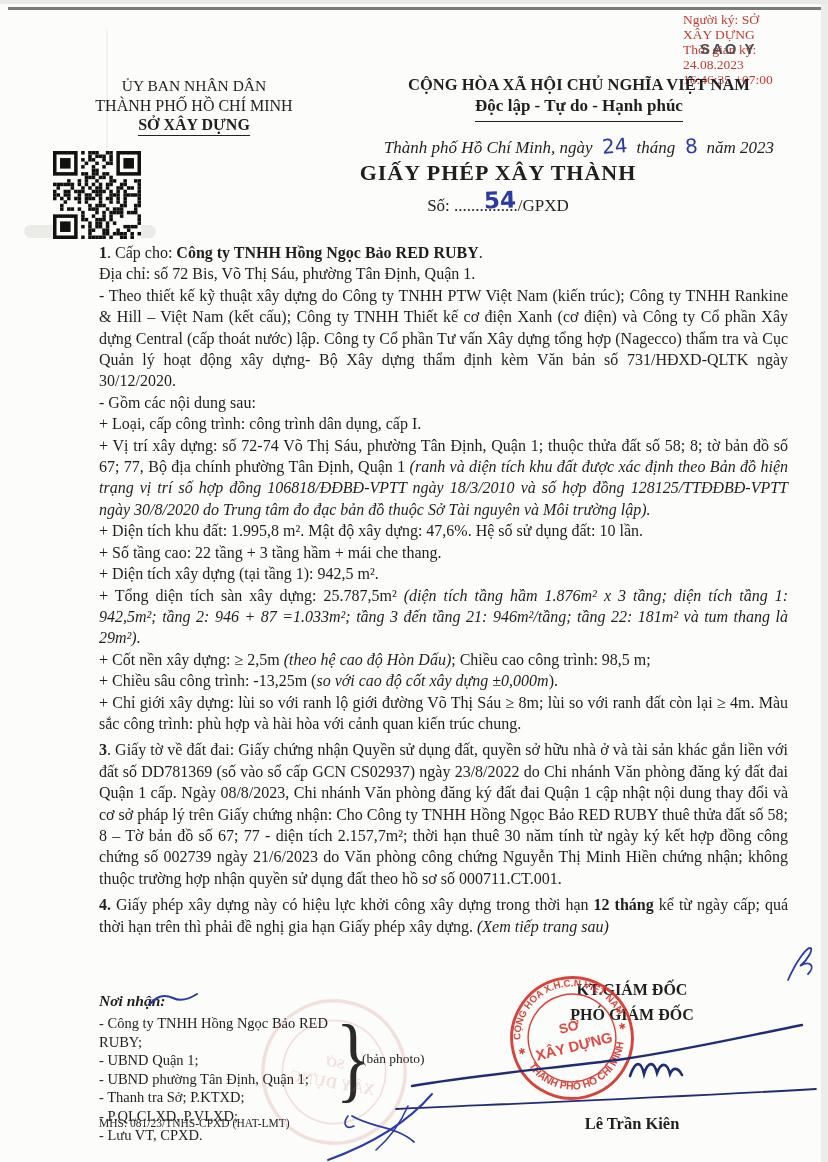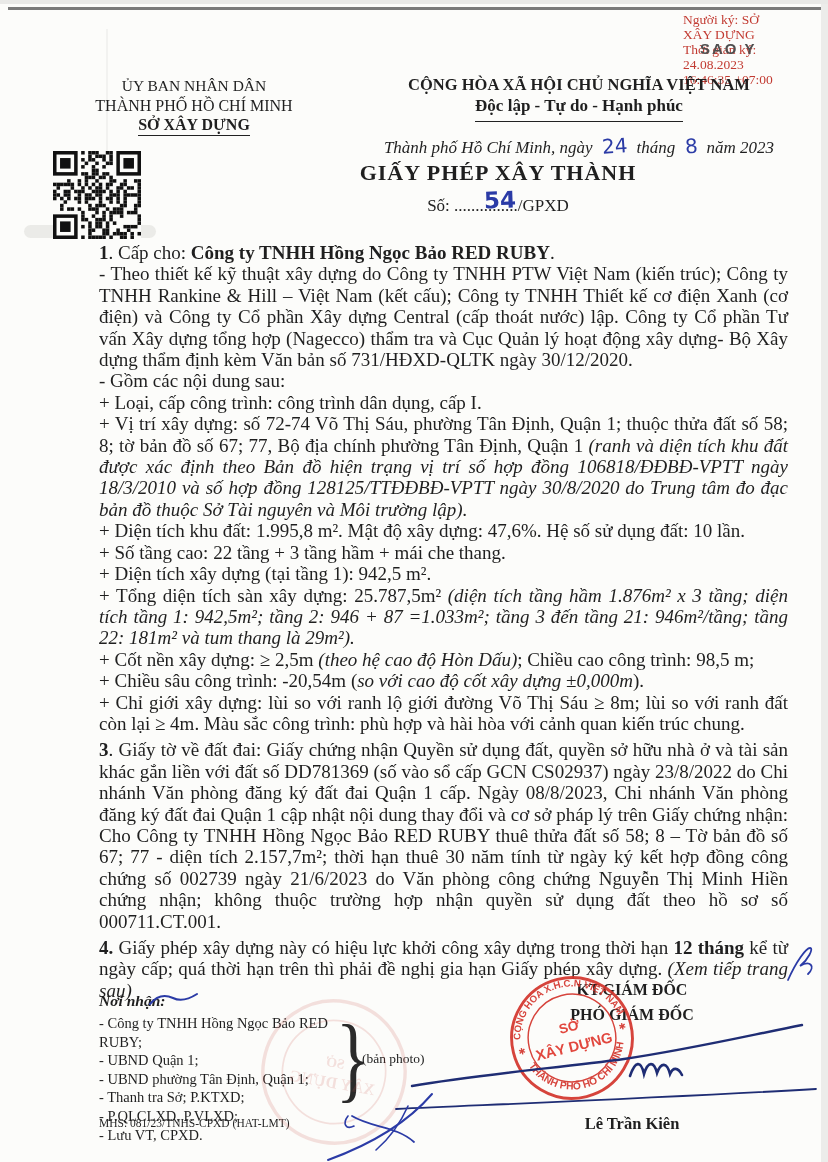--- a/index.html
+++ b/index.html
@@ -28,21 +28,21 @@
   .dateline{left:358px;top:130px;width:442px;text-align:center;font-style:italic;font-size:17px;}
   .hand{font-family:"DejaVu Sans",sans-serif;color:#2b3ba6;font-style:normal;}
   .hw-day,.hw-month{display:inline-block;font-size:20px;transform:rotate(-4deg);margin:0 5px;}
   .doc-title{left:352px;top:156px;width:292px;text-align:center;font-weight:bold;
              font-size:22px;letter-spacing:1px;}
   .num-line{left:352px;top:192px;width:292px;text-align:center;font-size:17px;}
   .num-line .wrap{position:relative;}
   .hw-54{position:absolute;left:30px;top:-9px;font-size:23px;font-weight:bold;transform:rotate(-2deg);}
   .qr{left:53px;top:147px;width:88px;height:88px;}
   
-  .body-text{left:99px;top:233px;width:689px;font-size:19px;line-height:21.4px;text-align:justify;}
+  .body-text{left:99px;top:233px;width:689px;font-size:16px;line-height:21.4px;text-align:justify;}
   .body-text .para{margin:0;}
   .body-text .para.sp{margin-top:5px;}
   
   .noinhan{left:99px;top:988px;font-size:15.5px;font-weight:bold;font-style:italic;}
   .recipients{left:99px;top:1010px;width:250px;font-size:14.5px;line-height:18.6px;}
   .mhs{left:99px;top:1113px;font-size:11.5px;}
   .brace{left:330px;top:1008px;font-size:96px;font-weight:400;color:#2a2a2a;
          transform:scaleX(0.75);line-height:92px;font-family:"Liberation Serif",serif;}
   .banphoto{left:362px;top:1047px;font-size:13.5px;}
   .kt1{left:522px;top:977px;width:220px;text-align:center;font-weight:bold;font-size:16px;}
@@ -317,30 +317,31 @@
     <span>năm 2023</span>
   </div>
 
   <div class="abs doc-title">GIẤY PHÉP XÂY THÀNH</div>
   <div class="abs num-line">
     <span>Số: </span><span class="wrap"><span>..............</span><span class="hand hw-54">54</span></span><span>./GPXD</span>
   </div>
 
   <div class="abs body-text">
       <div class="para sp"><span class="b">1</span><span>. Cấp cho: </span><span class="b">Công ty TNHH Hồng Ngọc Bảo RED RUBY</span><span>.</span></div>
+      <div class="para"><span>Địa chỉ: số 72 Bis, Võ Thị Sáu, phường Tân Định, Quận 1.</span></div>
       <div class="para"><span>- Theo thiết kế kỹ thuật xây dựng do Công ty TNHH PTW Việt Nam (kiến trúc); Công ty TNHH Rankine &amp; Hill – Việt Nam (kết cấu); Công ty TNHH Thiết kế cơ điện Xanh (cơ điện) và Công ty Cổ phần Xây dựng Central (cấp thoát nước) lập. Công ty Cổ phần Tư vấn Xây dựng tổng hợp (Nagecco) thẩm tra và Cục Quản lý hoạt động xây dựng- Bộ Xây dựng thẩm định kèm Văn bản số 731/HĐXD-QLTK ngày 30/12/2020.</span></div>
       <div class="para"><span>- Gồm các nội dung sau:</span></div>
       <div class="para"><span>+ Loại, cấp công trình: công trình dân dụng, cấp I.</span></div>
       <div class="para"><span>+ Vị trí xây dựng: số 72-74 Võ Thị Sáu, phường Tân Định, Quận 1; thuộc thửa đất số 58; 8; tờ bản đồ số 67; 77, Bộ địa chính phường Tân Định, Quận 1 </span><span class="i">(ranh và diện tích khu đất được xác định theo Bản đồ hiện trạng vị trí số hợp đồng 106818/ĐĐBĐ-VPTT ngày 18/3/2010 và số hợp đồng 128125/TTĐĐBĐ-VPTT ngày 30/8/2020 do Trung tâm đo đạc bản đồ thuộc Sở Tài nguyên và Môi trường lập).</span></div>
       <div class="para"><span>+ Diện tích khu đất: 1.995,8 m². Mật độ xây dựng: 47,6%. Hệ số sử dụng đất: 10 lần.</span></div>
       <div class="para"><span>+ Số tầng cao: 22 tầng + 3 tầng hầm + mái che thang.</span></div>
       <div class="para"><span>+ Diện tích xây dựng (tại tầng 1): 942,5 m².</span></div>
       <div class="para"><span>+ Tổng diện tích sàn xây dựng: 25.787,5m² </span><span class="i">(diện tích tầng hầm 1.876m² x 3 tầng; diện tích tầng 1: 942,5m²; tầng 2: 946 + 87 =1.033m²; tầng 3 đến tầng 21: 946m²/tầng; tầng 22: 181m² và tum thang là 29m²).</span></div>
       <div class="para"><span>+ Cốt nền xây dựng: ≥ 2,5m </span><span class="i">(theo hệ cao độ Hòn Dấu)</span><span>; Chiều cao công trình: 98,5 m;</span></div>
-      <div class="para"><span>+ Chiều sâu công trình: -20,54m (</span><span class="i">so với cao độ cốt xây dựng ±0,000m</span><span>).</span></div>
+      <div class="para"><span>+ Chiều sâu công trình: -13,25m (</span><span class="i">so với cao độ cốt xây dựng ±0,000m</span><span>).</span></div>
       <div class="para"><span>+ Chỉ giới xây dựng: lùi so với ranh lộ giới đường Võ Thị Sáu ≥ 8m; lùi so với ranh đất còn lại ≥ 4m. Màu sắc công trình: phù hợp và hài hòa với cảnh quan kiến trúc chung.</span></div>
       <div class="para sp"><span class="b">3</span><span>. Giấy tờ về đất đai: Giấy chứng nhận Quyền sử dụng đất, quyền sở hữu nhà ở và tài sản khác gắn liền với đất số DD781369 (số vào sổ cấp GCN CS02937) ngày 23/8/2022 do Chi nhánh Văn phòng đăng ký đất đai Quận 1 cấp. Ngày 08/8/2023, Chi nhánh Văn phòng đăng ký đất đai Quận 1 cập nhật nội dung thay đổi và cơ sở pháp lý trên Giấy chứng nhận: Cho Công ty TNHH Hồng Ngọc Bảo RED RUBY thuê thửa đất số 58; 8 – Tờ bản đồ số 67; 77 - diện tích 2.157,7m²; thời hạn thuê 30 năm tính từ ngày ký kết hợp đồng công chứng số 002739 ngày 21/6/2023 do Văn phòng công chứng Nguyễn Thị Minh Hiền chứng nhận; không thuộc trường hợp nhận quyền sử dụng đất theo hồ sơ số 000711.CT.001.</span></div>
       <div class="para sp"><span class="b">4.</span><span> Giấy phép xây dựng này có hiệu lực khởi công xây dựng trong thời hạn </span><span class="b">12 tháng</span><span> kể từ ngày cấp; quá thời hạn trên thì phải đề nghị gia hạn Giấy phép xây dựng.  </span><span class="i">(Xem tiếp trang sau)</span></div>
     </div>
 
   <div class="abs noinhan">Nơi nhận:</div>
   <div class="abs recipients">
       <div>- Công ty TNHH Hồng Ngọc Bảo RED RUBY;</div>
       <div>- UBND Quận 1;</div>
       <div>- UBND phường Tân Định, Quận 1;</div>

